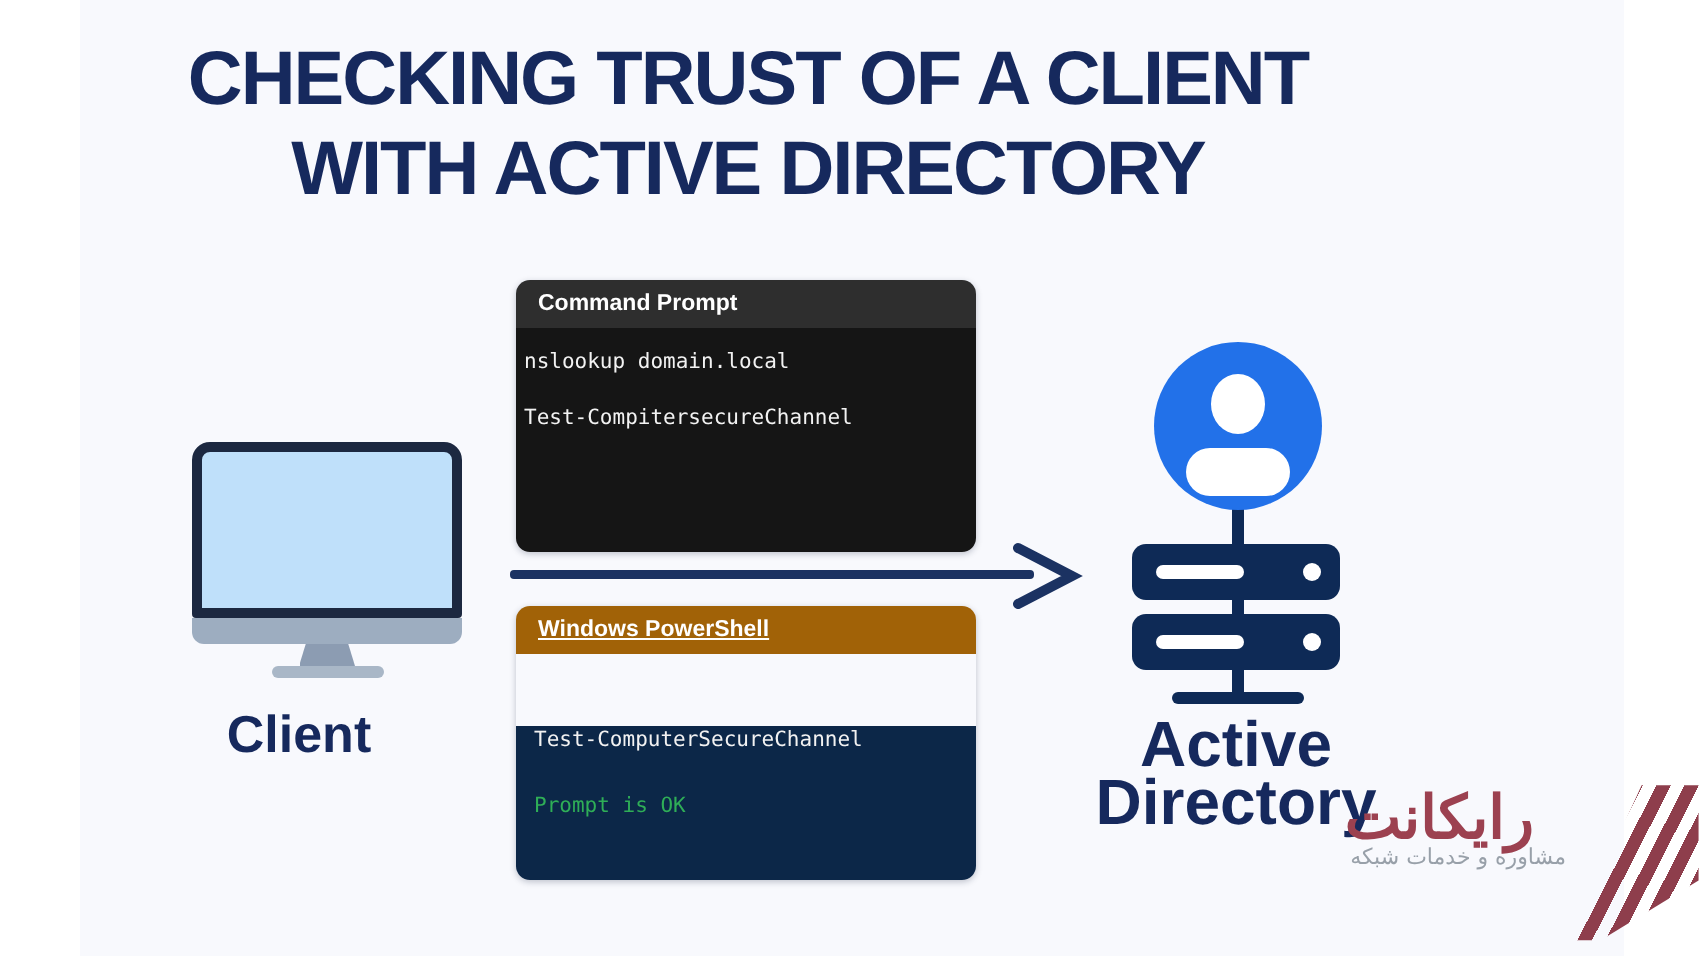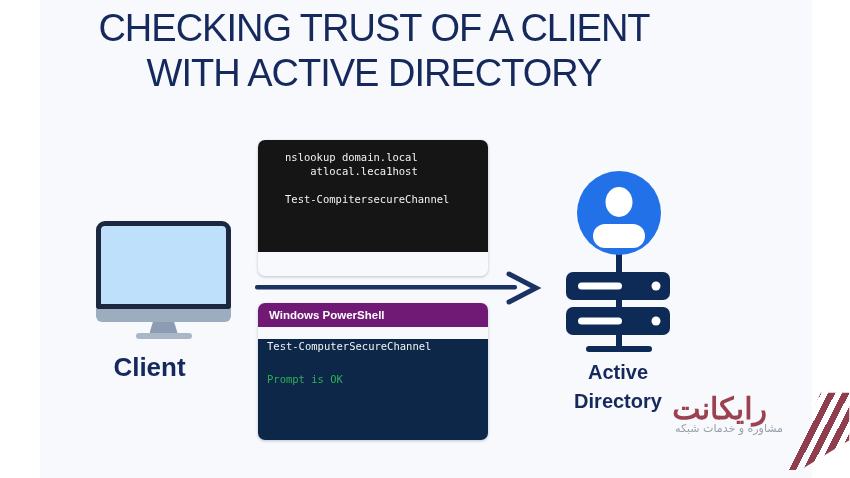--- a/index.html
+++ b/index.html
@@ -4,22 +4,22 @@
 <style>
   html,body{margin:0;padding:0;}
   body{width:850px;height:478px;position:relative;overflow:hidden;
        font-family:"Liberation Sans",sans-serif;background:#f8f9fd;}
   .strip{position:absolute;top:0;bottom:0;background:#ffffff;z-index:1;}
   .strip-left{left:0;width:40px;}
   .strip-right{right:0;width:38px;}
   .layer{position:absolute;inset:0;z-index:2;}
 
   
-  .title{position:absolute;left:40px;top:6px;width:668px;text-align:center;
-         font-weight:normal;font-size:38px;line-height:45px;letter-spacing:-1px;
+  .title{position:absolute;left:40px;top:18px;width:668px;text-align:center;
+         font-weight:bold;font-size:38px;line-height:45px;letter-spacing:-1px;
          color:#16295d;}
 
   
   .monitor{position:absolute;left:96px;top:221px;width:135px;}
   .monitor-screen{height:88px;background:#bfe0fa;border:5px solid #1c2840;
                   border-radius:9px 9px 2px 2px;box-sizing:border-box;}
   .monitor-chin{height:13px;background:#9dadc0;border-radius:0 0 6px 6px;}
   .monitor-neck{width:28px;height:11px;margin:0 auto;background:#8c9cb2;
                 clip-path:polygon(12% 0,88% 0,100% 100%,0 100%);}
   .monitor-base{width:56px;height:6px;margin:0 auto;background:#a9b7c7;border-radius:3px;}
@@ -29,34 +29,34 @@
   
   .window{position:absolute;width:230px;border-radius:7px;overflow:hidden;
           box-shadow:0 1px 3px rgba(20,30,60,.25);}
   .win-titlebar{height:24px;display:flex;align-items:center;padding:0 11px;
                 font-weight:bold;font-size:11.5px;color:#ffffff;}
   .win-body{box-sizing:border-box;}
   .term-line{font-family:"DejaVu Sans Mono",monospace;font-size:10.5px;line-height:14px;
              color:#f2f2f2;white-space:pre;min-height:14px;}
   .cmd{left:258px;top:140px;height:136px;}
   .cmd .win-titlebar{background:#2e2e2e;}
-  .cmd .win-body{background:#151515;height:112px;padding:10px 0 0 27px;}
+  .cmd .win-body{background:#151515;height:112px;padding:10px 0 0 4px;}
   .ps{left:258px;top:303px;height:137px;}
-  .ps .win-titlebar{background:#701a75;}
+  .ps .win-titlebar{background:#a16207;text-decoration:underline;}
   .ps .win-body{background:#0c2748;height:113px;padding:0 0 0 9px;}
-  .ps-command{margin-top:12px;}
+  .ps-command{margin-top:36px;}
   .ps-output{margin-top:19px;color:#2fae57;}
 
   
   .arrow{position:absolute;left:255px;top:271px;}
 
   
   .ad-icon{position:absolute;left:562px;top:170px;}
   .ad-label{position:absolute;left:538px;top:358px;width:160px;text-align:center;
-            font-weight:bold;font-size:20px;line-height:29px;color:#16295d;}
+            font-weight:bold;font-size:32px;line-height:29px;color:#16295d;}
 
   
   .wm-brand{position:absolute;right:83px;top:391px;direction:rtl;
             font-family:Liberation Serif, serif;font-weight:bold;font-size:30px;color:#9c4150;z-index:3;text-align:center;}
   .wm-tagline{position:absolute;right:67px;top:422px;direction:rtl;
               font-family:"DejaVu Sans",sans-serif;font-size:11px;color:#98a0a9;z-index:3;}
   .brand-logo{position:absolute;left:777px;top:383px;width:73px;height:88px;z-index:3;
               background:repeating-linear-gradient(117deg,#8e3e4c 0 6.5px,rgba(255,255,255,0) 6.5px 12.5px);
               clip-path:polygon(60% 11%,99% 11%,99% 65%,32% 99%,12% 99%);}
 </style>
@@ -75,23 +75,23 @@
 
   <div class="monitor">
     <div class="monitor-screen"></div>
     <div class="monitor-chin"></div>
     <div class="monitor-neck"></div>
     <div class="monitor-base"></div>
   </div>
   <div class="client-label">Client</div>
 
   <div class="window cmd">
+    <div class="win-titlebar">Command Prompt</div>
     <div class="win-body">
       <div class="term-line">nslookup domain.local</div>
-      <div class="term-line">    atlocal.leca1host</div>
       <div class="term-line"></div>
       <div class="term-line">Test-CompitersecureChannel</div>
     </div>
   </div>
 
   <svg class="arrow" width="290" height="34" viewBox="0 0 290 34">
     <rect x="0" y="14" width="262" height="4.5" rx="2" fill="#1b3262"></rect>
     <polyline points="254,3 281,17 254,31" fill="none" stroke="#1b3262" stroke-width="5" stroke-linecap="round"></polyline>
   </svg>
 

